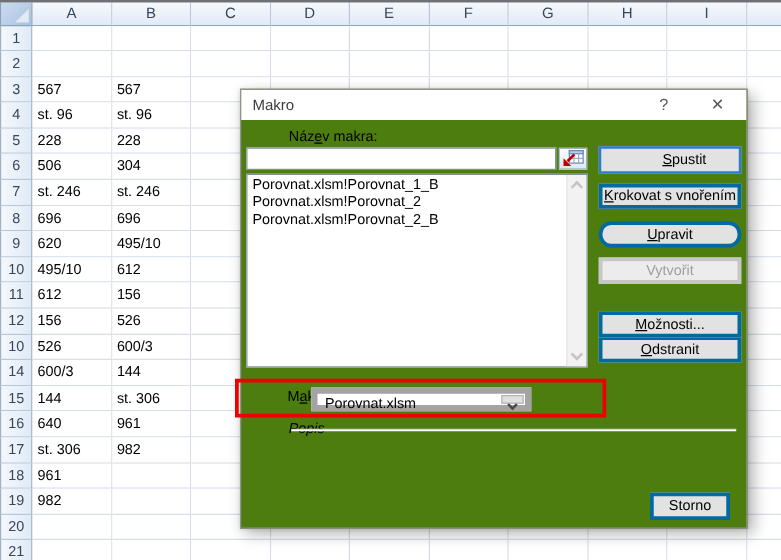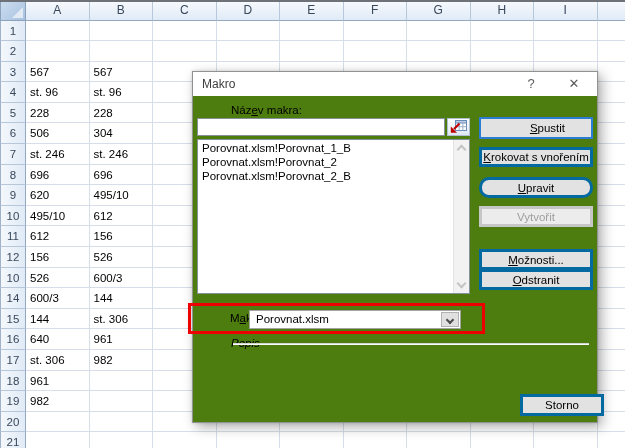--- a/index.html
+++ b/index.html
@@ -56,25 +56,25 @@
   .chev-down { bottom:6px; transform:rotate(45deg); }
 
   .btn { position:absolute; left:286px; width:114px; background:#e2e2e2; border:3px solid #0369a1;
          font-family:"Liberation Sans",sans-serif; font-size:11.5px; color:#000; cursor:default; }
   .btn-run      { top:21px;  height:22px; border:2px solid #2a7cd4;padding-left:23px; }
   .btn-step     { top:51px;  height:20px; }
   .btn-edit     { top:81px;  height:21px;border-radius:10px; }
   .btn-create   { top:110px; height:21px; background:#ececec; border-color:#c6c6c6; color:#9f9f9f; }
   .btn-delete   { top:141px; height:21px;margin-top:32px; }
   .btn-options  { top:153px; height:21px; }
-  .btn-cancel   { left:327px; top:298px; width:84px; height:22px; }
+  .btn-cancel   { left:327px; top:298px; width:64px; height:22px; }
 
   .macrosin-label { left:9px; top:216px; }
-  .combo { position:absolute; left:56px; top:214px; width:212px; height:19px;
-           background:#fff; border:1px solid #a3a3a3; }
+  .combo { position:absolute; left:56px; top:214px; width:176px; height:19px;
+           background:#fff; border:5px solid #a3a3a3; }
   .combo-value { position:absolute; left:6px; top:0; line-height:17px; font-size:11.5px; white-space:nowrap; }
   .combo-btn { position:absolute; top:1px; right:1px; bottom:1px; width:18px;
                background:#e0e0e0; border:1px solid #b2b2b2; }
   .combo-btn i { position:absolute; left:5px; top:4px; width:6px; height:6px;
                  border-right:2px solid #4a4a4a; border-bottom:2px solid #4a4a4a; transform:rotate(45deg); }
 
   .red-box { position:absolute; left:-5px; top:207px; width:297px; height:31px;
              border:3px solid #ee0000; z-index:20; pointer-events:none; }
 
   .popis-label { left:10px; top:241px;font-style:italic; }

